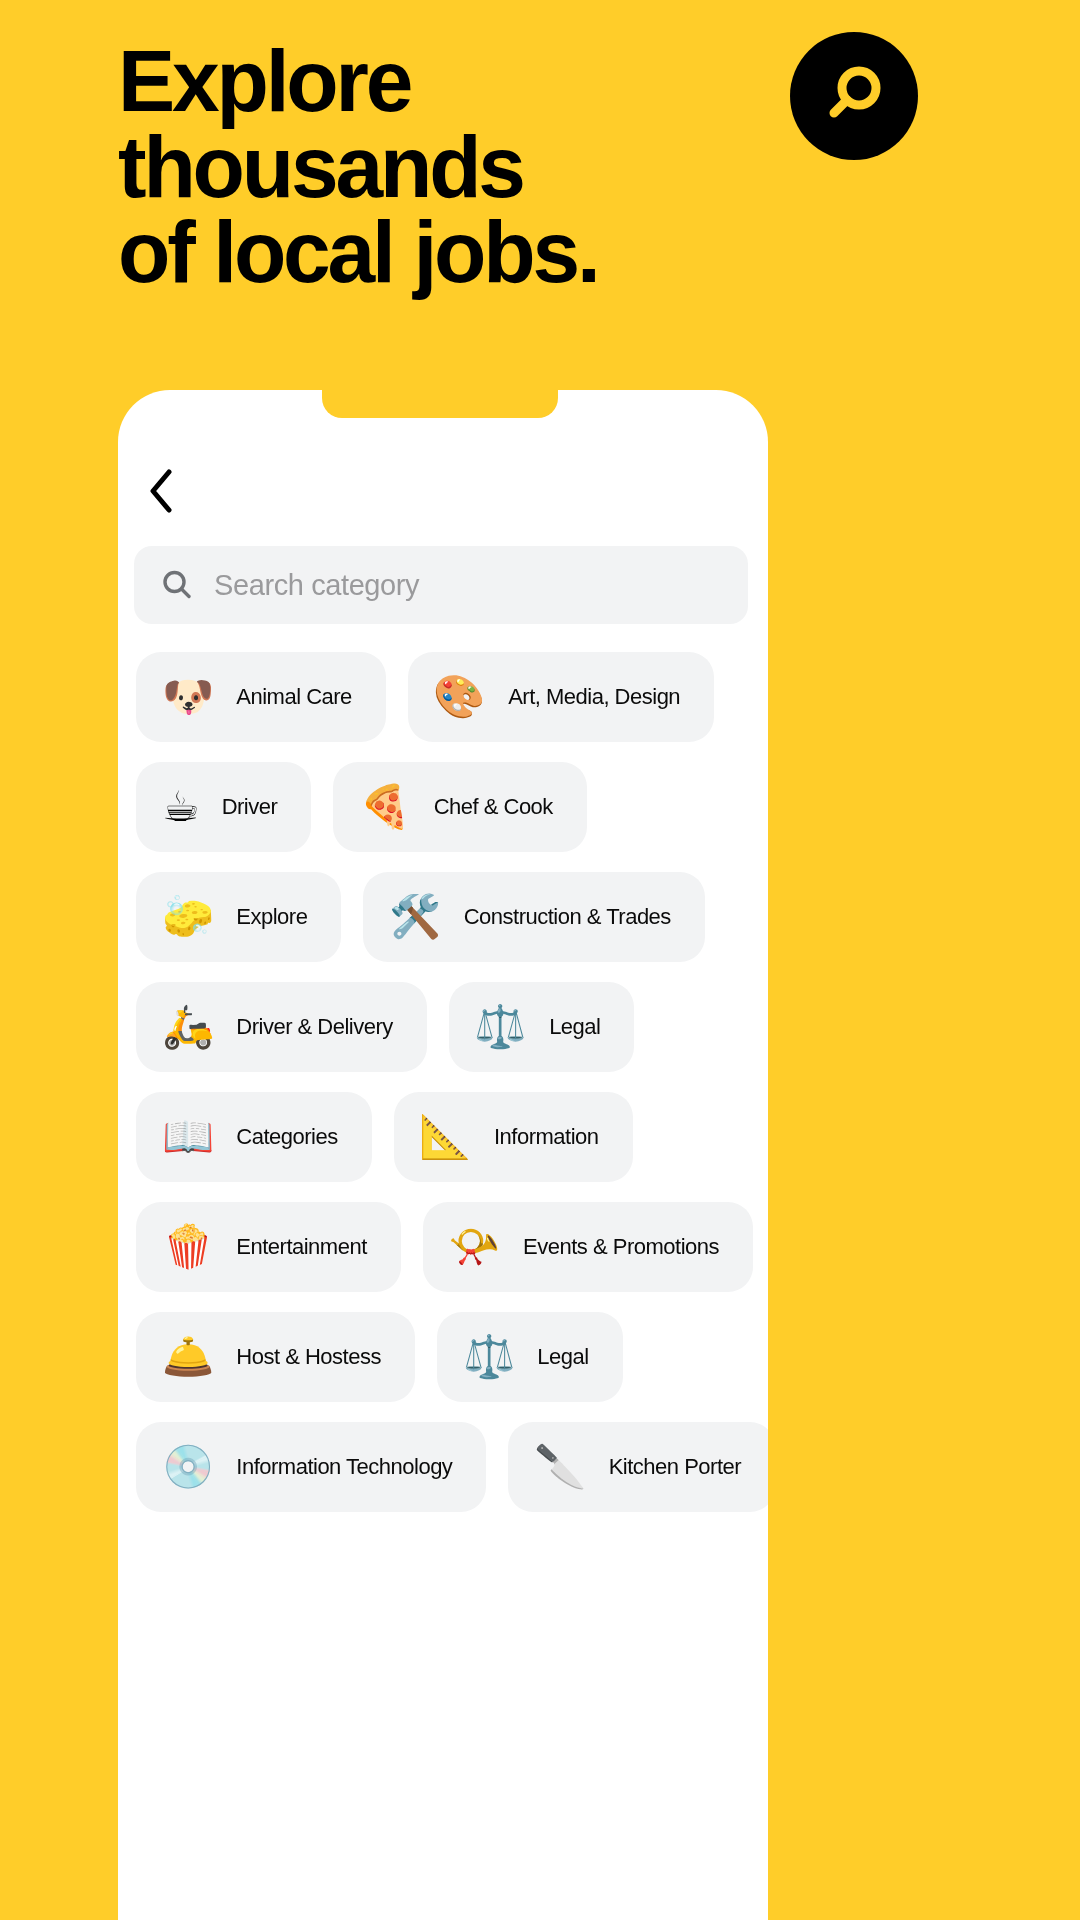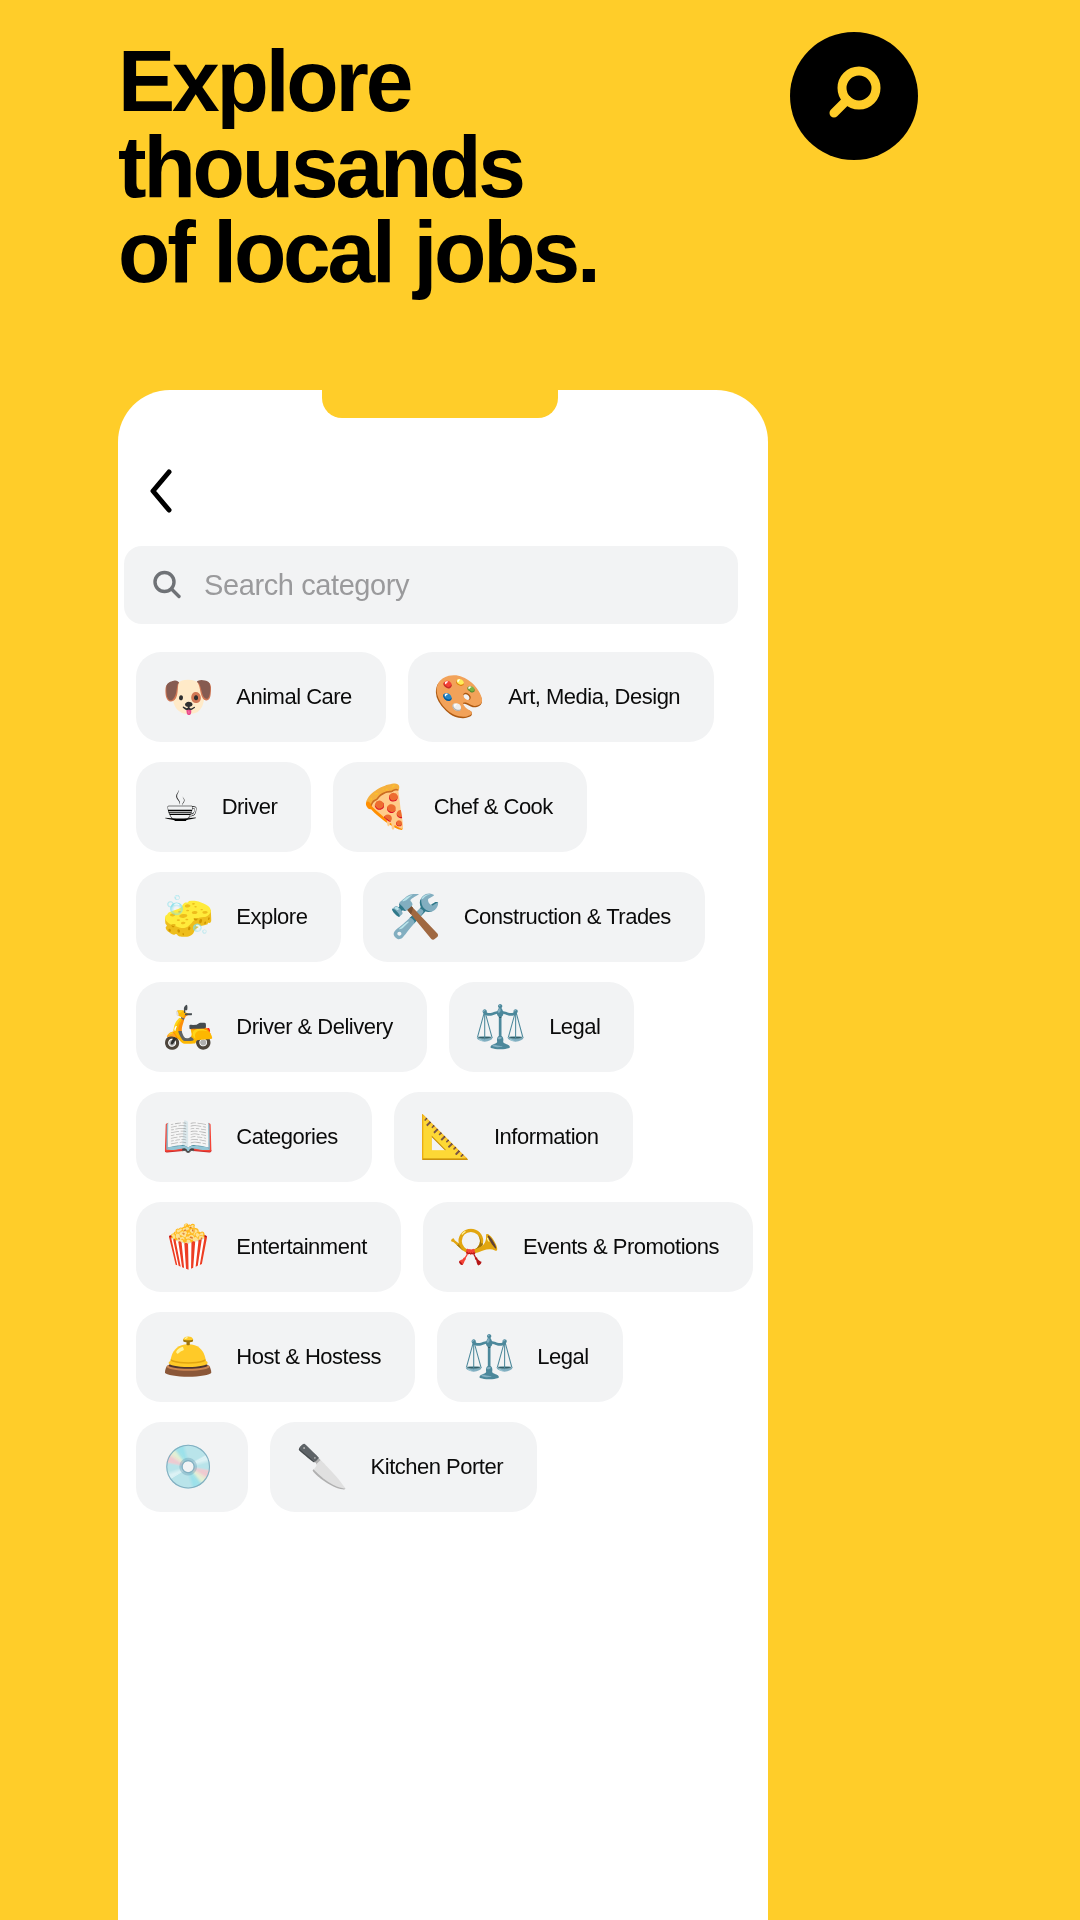--- a/index.html
+++ b/index.html
@@ -88,21 +88,21 @@
     font-weight:700;
     letter-spacing:-1.1px;
     color:#000;
     margin-left:20px;
     white-space:nowrap;
   }
 
   
   #search-field {
     position:absolute;
-    left:6px;
+    left:16px;
     top:156px;
     width:614px;
     height:78px;
     background:#F2F3F4;
     border-radius:18px;
     display:flex;
     align-items:center;
     padding-left:26px;
   }
   #search-field .mag { flex:0 0 auto; display:flex; }
@@ -263,20 +263,21 @@
           <span class="label">Host &amp; Hostess</span>
         </div>
         <div class="chip">
           <span class="emoji">⚖️</span>
           <span class="label">Legal</span>
         </div>
       </div>
       <div class="chip-row">
         <div class="chip">
           <span class="emoji">💿</span>
+          <span class="label">Information Technology</span>
         </div>
         <div class="chip">
           <span class="emoji">🔪</span>
           <span class="label">Kitchen Porter</span>
         </div>
       </div>
     </div>
 
 </div>
 

